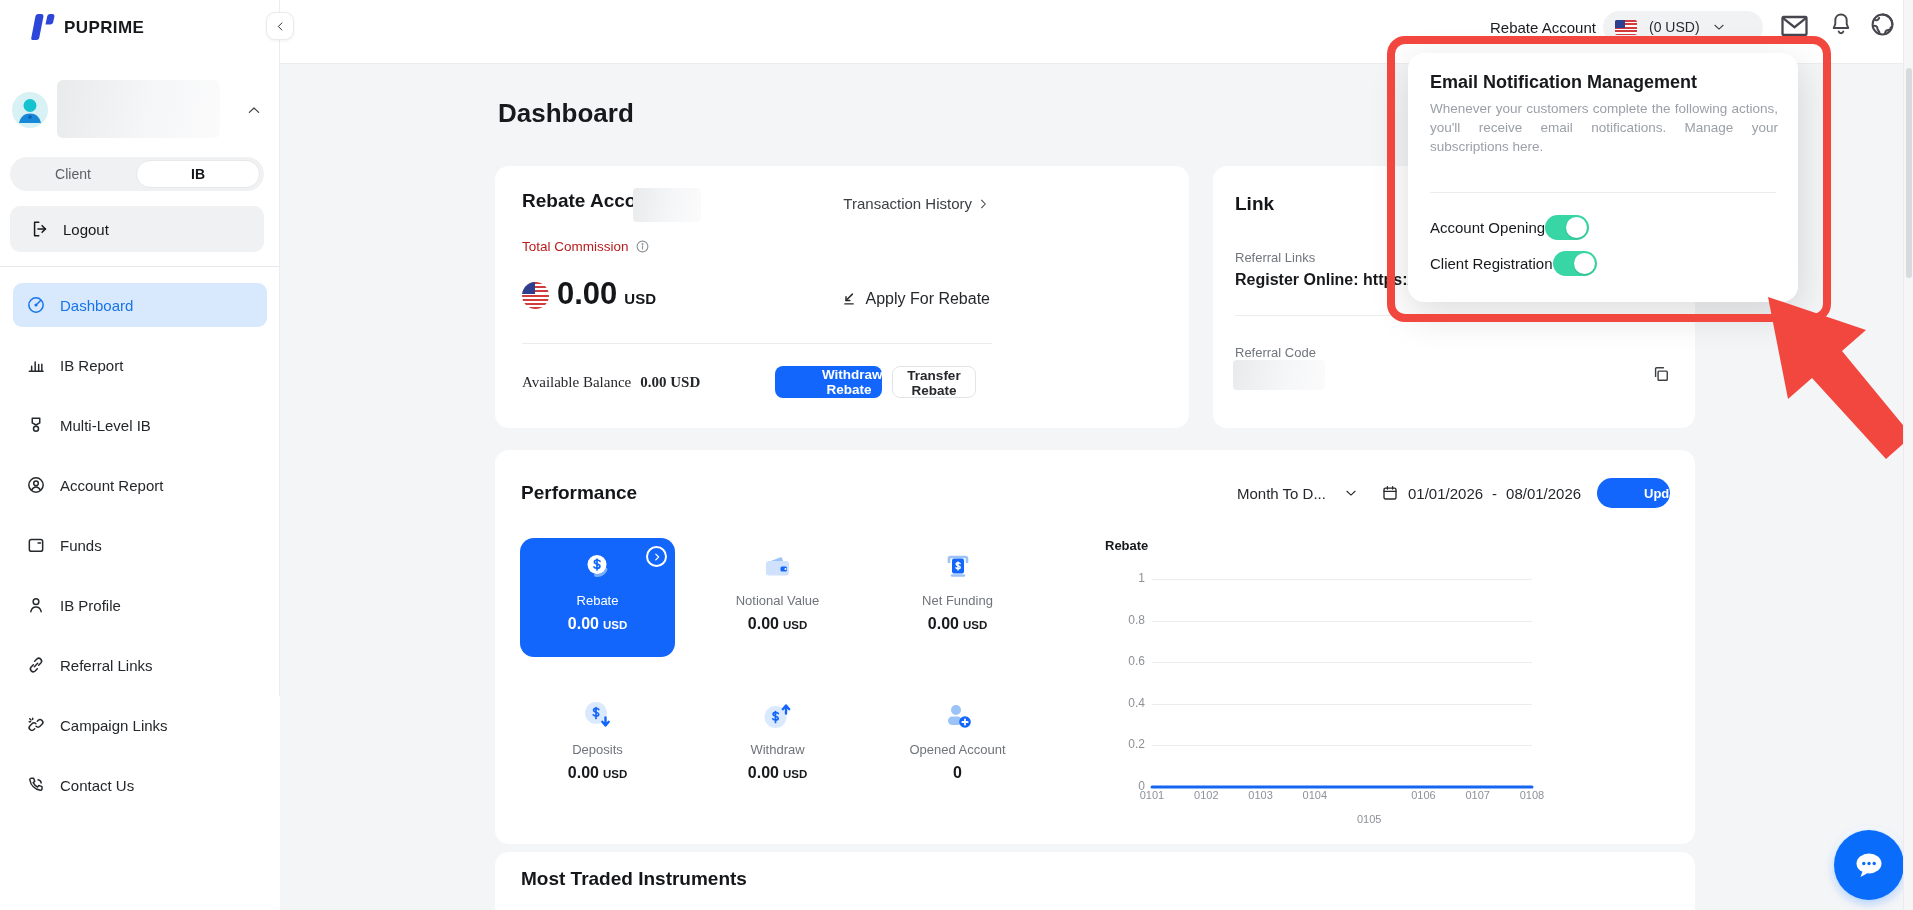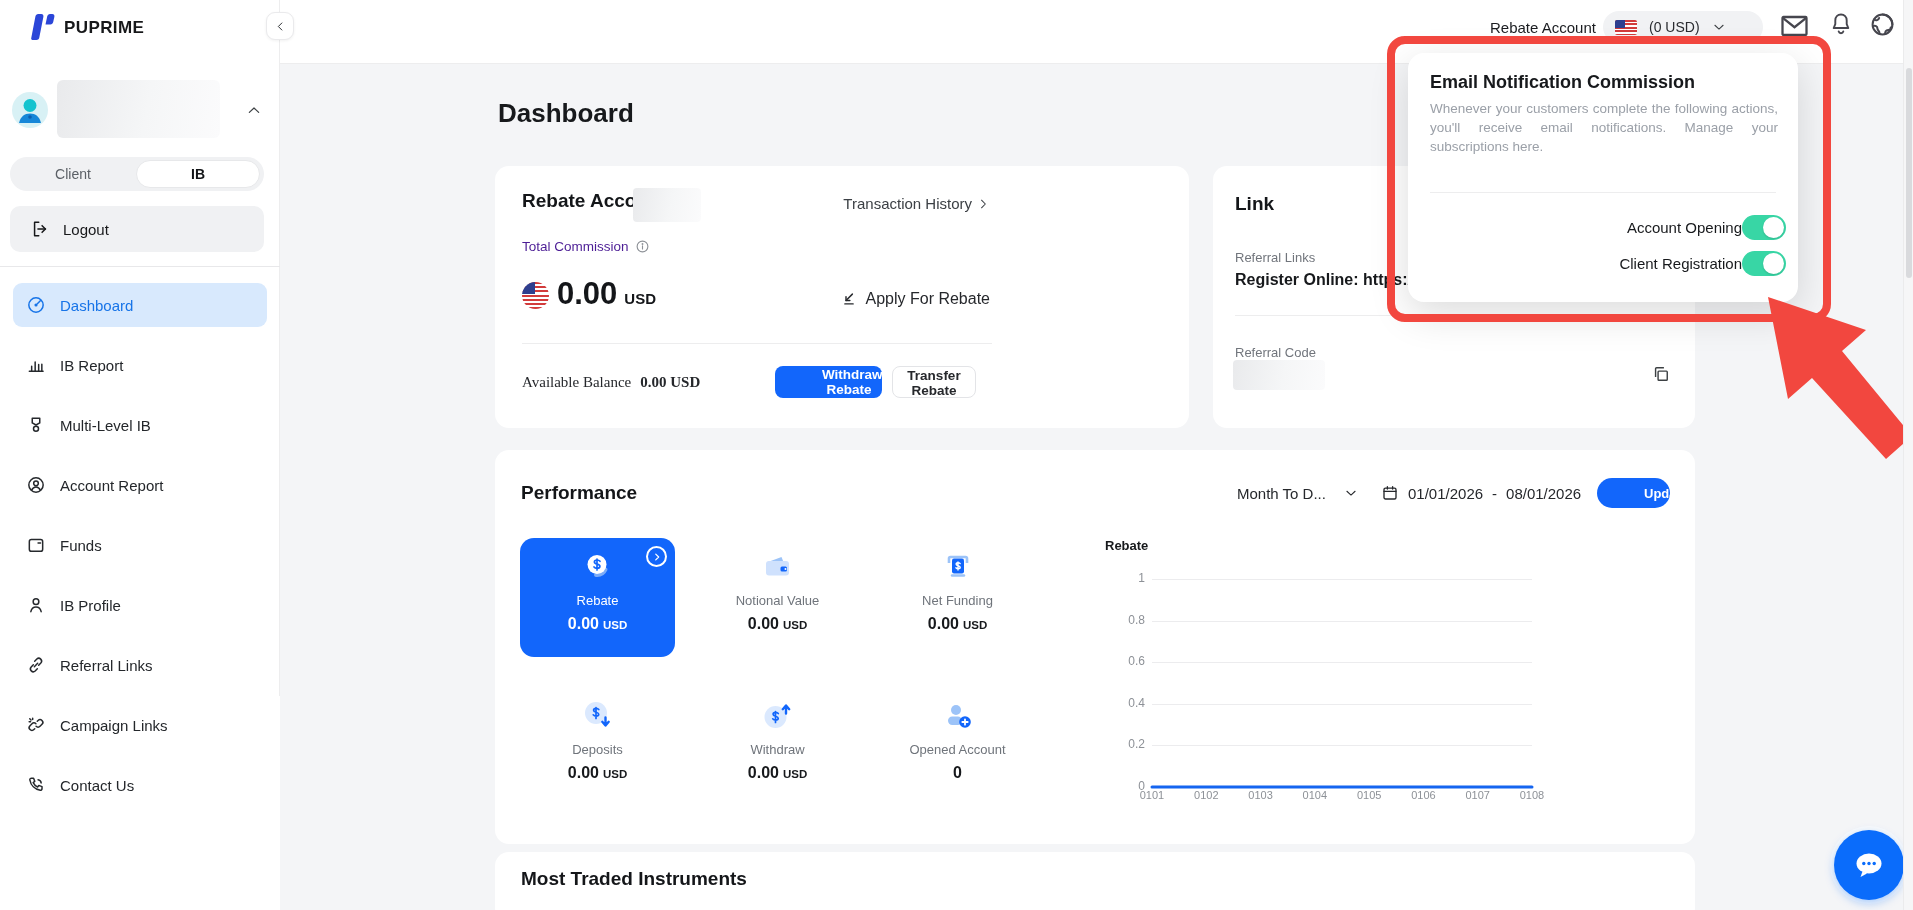--- a/index.html
+++ b/index.html
@@ -48,21 +48,21 @@
   .mail-ic{left:1500px;top:14px;}
   .bell-ic{left:1549px;top:11px;}
   .globe-ic{left:1589px;top:11px;}
   
   .card{position:absolute;background:#fff;border-radius:14px;z-index:1;}
   .page-title{position:absolute;left:498px;top:98px;margin:0;font-size:26px;font-weight:700;color:#17191c;z-index:1;}
   .rebate-card{left:495px;top:166px;width:694px;height:262px;}
   .card-title{position:absolute;left:27px;top:24px;font-size:19px;font-weight:700;color:#141619;}
   .title-redact{position:absolute;left:138px;top:22px;width:68px;height:34px;border-radius:4px;}
   .txn-link{position:absolute;right:199px;top:29px;display:flex;align-items:center;gap:4px;font-size:15px;color:#3c4045;cursor:pointer;}
-  .muted-row{position:absolute;left:27px;top:73px;display:flex;align-items:center;gap:6px;font-size:13.5px;color:#4c1d95;}
+  .muted-row{position:absolute;left:27px;top:73px;display:flex;align-items:center;gap:6px;font-size:13.5px;color:#b91c1c;}
   .flag-circle{position:absolute;left:27px;top:116px;width:27px;height:27px;border-radius:50%;overflow:hidden;
                background:repeating-linear-gradient(180deg,#d23b3b 0 2.1px,#fff 2.1px 4.2px);}
   .flag-circle::after{content:"";position:absolute;left:0;top:0;width:13px;height:12px;background:#2e3f8f;}
   .amount-row{position:absolute;left:62px;top:110px;display:flex;align-items:baseline;gap:7px;}
   .amount{font-size:31px;font-weight:700;color:#141619;}
   .amount-cur{font-size:15px;font-weight:700;color:#141619;}
   .apply-link{position:absolute;right:199px;top:124px;display:flex;align-items:center;gap:7px;font-size:16px;color:#26282c;cursor:pointer;}
   .divider{background:#ededee;height:1px;position:absolute;}
   .rebate-divider{left:27px;top:177px;width:470px;}
   .avail-row{position:absolute;left:27px;top:208px;display:flex;align-items:center;gap:9px;font-size:15px;color:#26282c;font-family:Liberation Serif, serif;}
@@ -107,21 +107,21 @@
   .chart-line{position:absolute;left:0;top:0;}
   
   .most-card{left:495px;top:852px;width:1200px;height:70px;}
   .most-title{position:absolute;left:26px;top:16px;font-size:19px;font-weight:700;color:#141619;}
   
   .popup{position:absolute;left:1408px;top:53px;width:390px;height:249px;background:#fff;border-radius:16px;
          box-shadow:0 12px 40px rgba(0,0,0,.14);z-index:50;}
   .popup-title{position:absolute;left:22px;top:19px;font-size:18px;font-weight:700;color:#17191c;}
   .popup-desc{position:absolute;left:22px;top:46px;width:348px;margin:0;font-size:13.5px;line-height:1.42;color:#9ba0a8;text-align:justify;}
   .popup-divider{left:22px;top:139px;width:346px;}
-  .popup-row{position:absolute;left:22px;width:356px;height:26px;display:flex;align-items:center;justify-content:flex-end;}
+  .popup-row{position:absolute;left:22px;width:356px;height:26px;display:flex;align-items:center;justify-content:flex-start;}
   .popup-row.r1{top:161px;}
   .popup-row.r2{top:197px;}
   .popup-label{font-size:15px;color:#17191c;}
   .toggle{position:relative;width:44px;height:25px;border-radius:13px;background:#38d6a5;cursor:pointer;display:inline-block;}
   .toggle::after{content:"";position:absolute;right:2px;top:2px;width:21px;height:21px;border-radius:50%;background:#fff;box-shadow:0 1px 2px rgba(0,0,0,.15);}
   
   .red-box{position:absolute;left:1387px;top:36px;width:444px;height:286px;border:8px solid #f2473f;border-radius:18px;z-index:60;pointer-events:none;}
   .red-arrow{position:absolute;left:1740px;top:280px;width:180px;height:190px;z-index:70;pointer-events:none;}
   
   .chat-fab{position:absolute;left:1834px;top:830px;width:70px;height:70px;border-radius:50%;background:#0a6cfb;
@@ -309,21 +309,21 @@
         <div class="gline" style="top: 126.2px;"></div>
         <div class="ylab" style="top: 118.2px;">0.6</div>
         <div class="gline" style="top: 84.6px;"></div>
         <div class="ylab" style="top: 76.6px;">0.8</div>
         <div class="gline" style="top: 43px;"></div>
         <div class="ylab" style="top: 35px;">1</div>
         <div class="xlab" style="left: 25px;">0101</div>
         <div class="xlab" style="left: 79.2857px;">0102</div>
         <div class="xlab" style="left: 133.571px;">0103</div>
         <div class="xlab" style="left: 187.857px;">0104</div>
-        <div class="xlab" style="left: 242.143px;">0105</div>
+        <div class="xlab" style="left: 242.143px; margin-top: 24px;">0105</div>
         <div class="xlab" style="left: 296.429px;">0106</div>
         <div class="xlab" style="left: 350.714px;">0107</div>
         <div class="xlab" style="left: 405px;">0108</div>
         <svg class="chart-line" width="470" height="280" viewBox="0 0 470 280">
           <polyline points="47,251 101.28571428571428,251 155.57142857142856,251 209.85714285714286,251 264.1428571428571,251 318.42857142857144,251 372.7142857142857,251 427,251" fill="none" stroke="#1565f0" stroke-width="3" stroke-linecap="round"></polyline>
         </svg>
       </div>
   </section>
 
   <section class="card most-card">
@@ -491,21 +491,21 @@
     <span class="ic hdr-ic globe-ic">
         <svg width="27" height="27" viewBox="0 0 24 24" fill="none" stroke="currentColor" stroke-width="1.8" stroke-linecap="round" stroke-linejoin="round">
           <circle cx="12" cy="12" r="8.8"></circle>
           <path d="M12 3.2a8.8 8.8 0 0 1 8.8 8.8"></path>
           <path d="M4.6 7.5c1.8 1.4 3.9.6 4.4-1.2M3.5 13.5c2-.9 4 .1 4 2s2.7 2.9 1.8 4.6M14.5 20.4c-.5-1.9.5-3.4 2.4-3.4 1.5 0 2.4-1 2.4-2.4"></path>
         </svg>
       </span>
   </header>
 
   <div class="popup">
-    <div class="popup-title">Email Notification Commission</div>
+    <div class="popup-title">Email Notification Management</div>
     <p class="popup-desc">Whenever your customers complete the following actions, you'll receive email notifications. Manage your subscriptions here.</p>
     <div class="divider popup-divider"></div>
     <div class="popup-row r1">
       <span class="popup-label">Account Opening</span>
       <span class="toggle"></span>
     </div>
     <div class="popup-row r2">
       <span class="popup-label">Client Registration</span>
       <span class="toggle"></span>
     </div>

